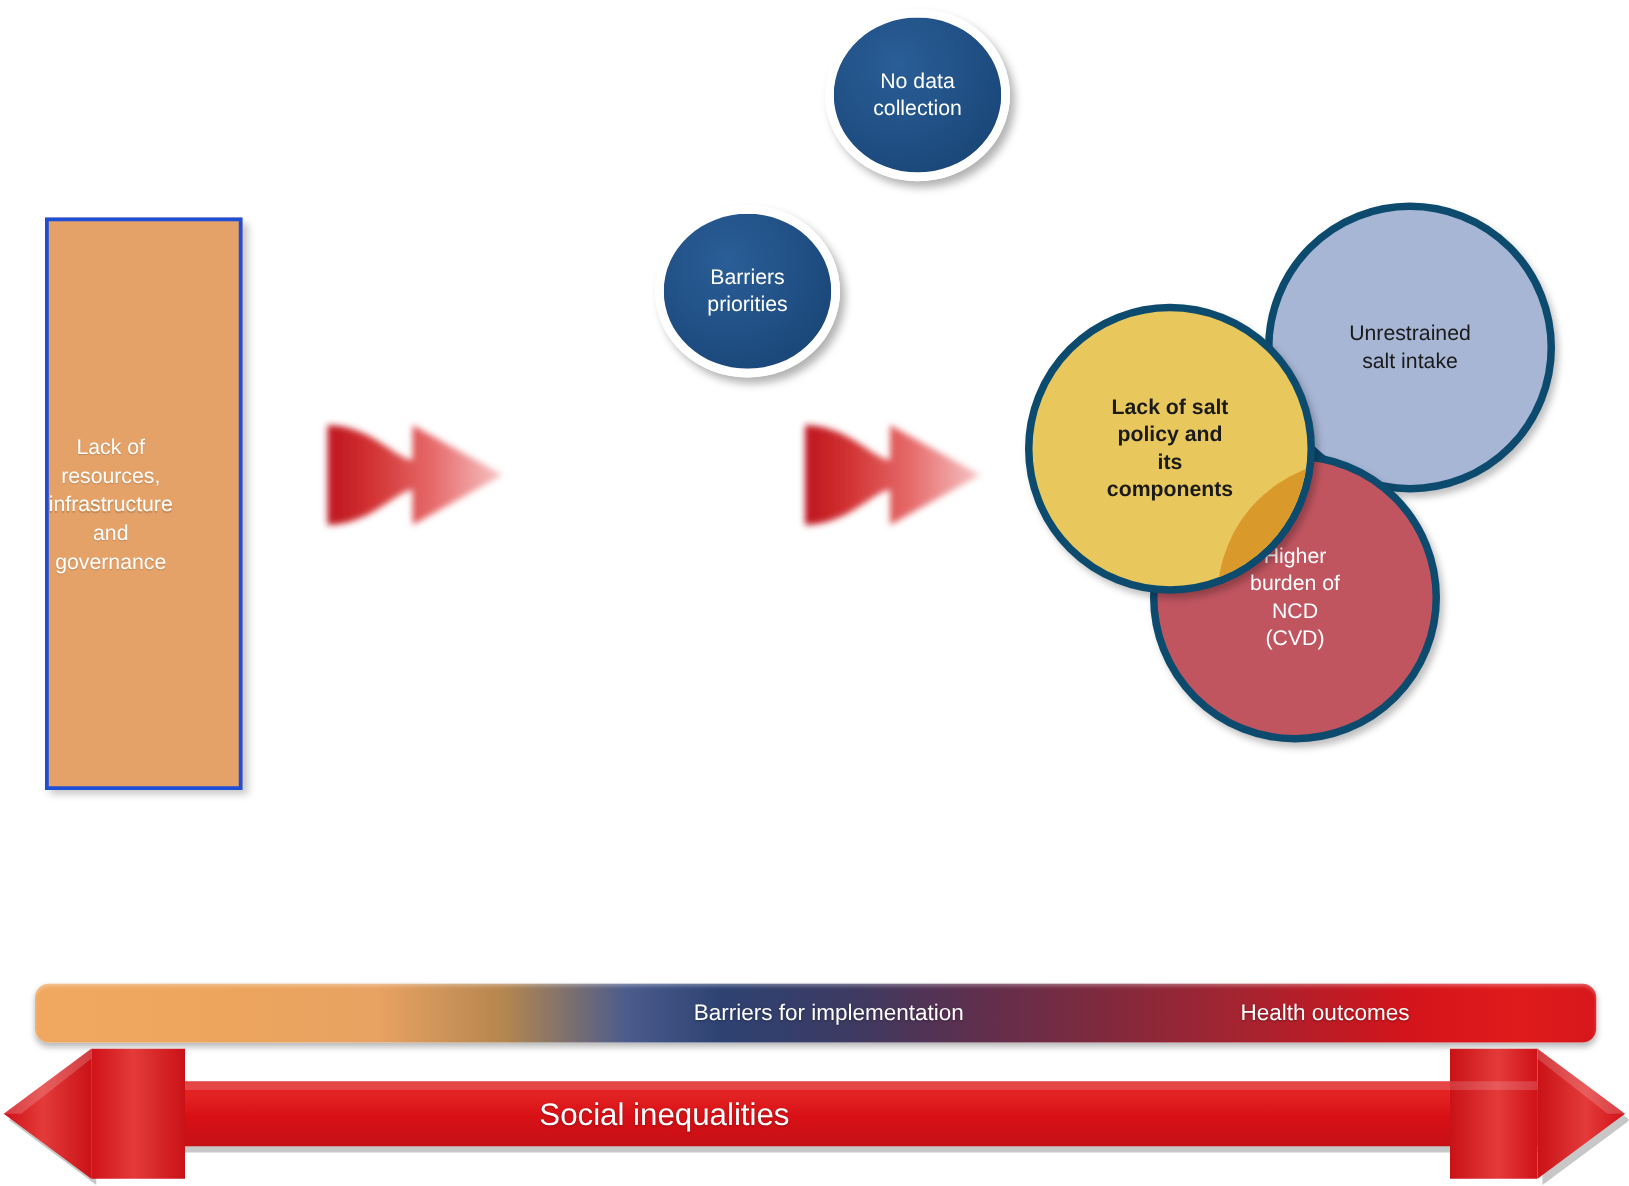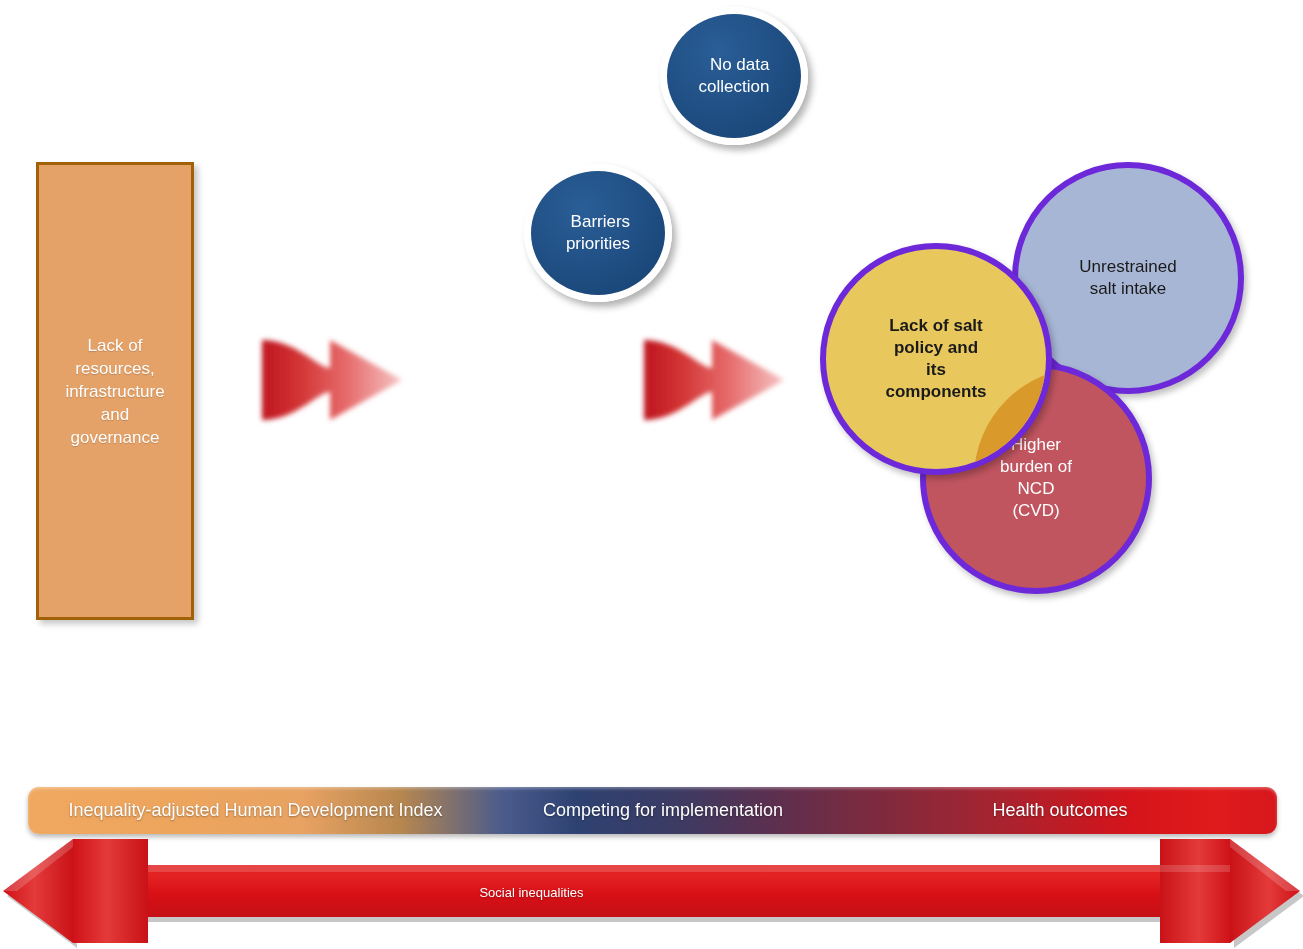--- a/index.html
+++ b/index.html
@@ -15,30 +15,30 @@
     width: 1303px;
     height: 949px;
     background: #ffffff;
     overflow: hidden;
   }
 
   
   .orange-box {
     position: absolute;
     left: 36px;
-    top: 162px;
+    top: 174px;
     width: 158px;
     height: 458px;
     background: #E5A268;
-    border: 3px solid #a16207;
+    border: 3px solid #1d4ed8;
     box-sizing: border-box;
     box-shadow: 4px 4px 6px rgba(0,0,0,0.22);
     display: flex;
     align-items: center;
-    justify-content: center;
+    justify-content: flex-start;
     text-align: center;
   }
   .orange-box .label {
     color: #ffffff;
     font-size: 17px;
     line-height: 23px;
     white-space: pre-line;
     text-shadow: 0 1px 1px rgba(0,0,0,0.18);
   }
 
@@ -53,28 +53,27 @@
     display: flex;
     align-items: center;
     justify-content: center;
     text-align: center;
   }
   .blue-circle .label {
     color: #ffffff;
     font-size: 17px;
     line-height: 22px;
     white-space: pre-line;
-    text-align: right;
   }
 
   
   .venn {
     position: absolute;
     border-radius: 50%;
-    border: 6px solid #6d28d9;
+    border: 6px solid #0c4a6e;
     box-sizing: border-box;
     display: flex;
     align-items: center;
     justify-content: center;
     text-align: center;
   }
   .venn .label {
     white-space: pre-line;
     font-size: 17px;
     line-height: 22px;
@@ -157,21 +156,21 @@
   .dbl-arrow-label {
     position: absolute;
     left: 0;
     top: 0;
     width: 1063px;
     height: 113px;
     display: flex;
     align-items: center;
     justify-content: center;
     color: #ffffff;
-    font-size: 13px;
+    font-size: 25px;
     text-shadow: 0 1px 2px rgba(0,0,0,0.30);
     pointer-events: none;
   }
 </style>
 </head>
 <body>
 
 <div id="canvas">
 
   <div class="orange-box">
@@ -261,22 +260,21 @@
           <circle cx="116" cy="116" r="110"></circle>
         </clipPath>
       </defs>
       <g clip-path="url(#clipY)">
         <circle cx="264" cy="235" r="110" fill="#D99A2B"></circle>
       </g>
     </svg>
   </div>
 
   <div class="grad-bar">
-    <div class="seg seg-left">Inequality-adjusted Human Development Index</div>
-    <div class="seg seg-mid">Competing for implementation</div>
+    <div class="seg seg-mid">Barriers for implementation</div>
     <div class="seg seg-right">Health outcomes</div>
   </div>
 
   <div class="dbl-arrow-wrap">
     <svg width="1303" height="113" viewBox="0 0 1303 113">
       <defs>
         <linearGradient id="shaftG" x1="0" y1="0" x2="0" y2="1">
           <stop offset="0%" stop-color="#E02222"></stop>
           <stop offset="20%" stop-color="#E32323"></stop>
           <stop offset="55%" stop-color="#D81016"></stop>

